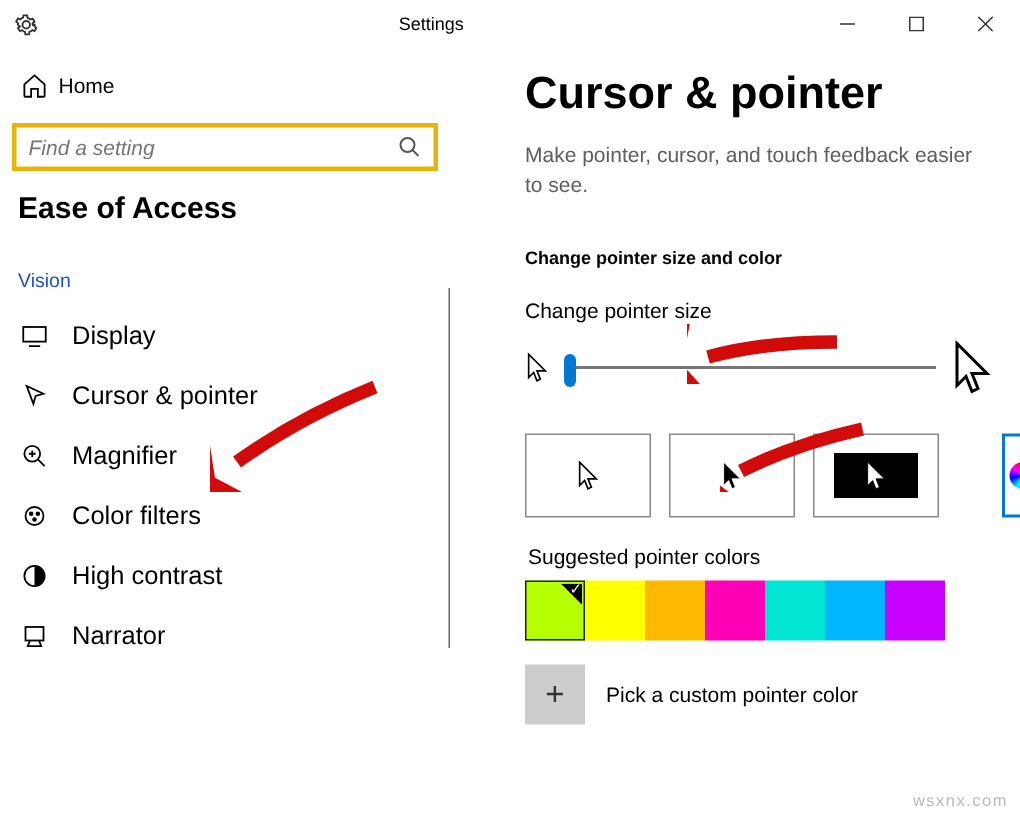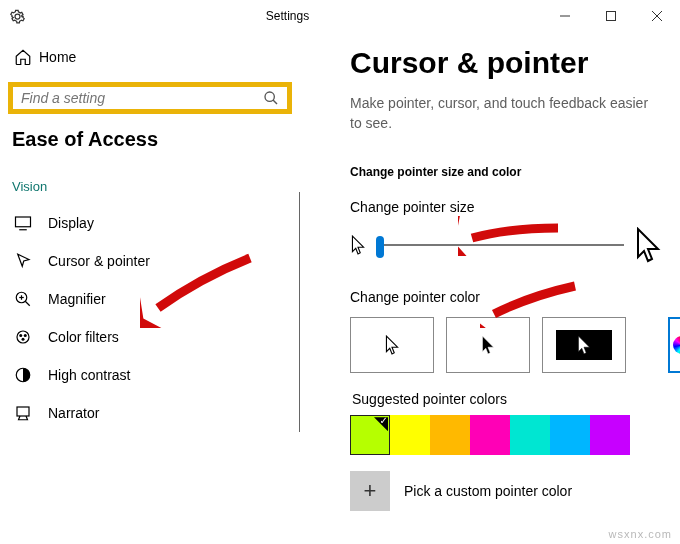--- a/index.html
+++ b/index.html
@@ -4,25 +4,25 @@
 <style>
 * { box-sizing: border-box; margin: 0; padding: 0; }
 body { font-family: 'Segoe UI', Tahoma, sans-serif; background: #fff; width: 680px; height: 544px; overflow: hidden; font-size: 14px; color: #000; }
 .titlebar { display: flex; align-items: center; height: 32px; padding-left: 10px; }
 .titlebar .gear { margin-right: 8px; }
 .titlebar .caption { flex: 1; font-size: 12px; text-align: center; }
 .titlebar .winbtn { width: 46px; height: 32px; display: flex; align-items: center; justify-content: center; }
 .app { display: flex; height: calc(544px - 32px); }
 .side { width: 300px; padding: 8px 8px 0 8px; position: relative; }
 .nav-home { display: flex; align-items: center; gap: 7px; padding: 8px 4px 8px 6px; margin-bottom: 8px; }
-.search { display: flex; align-items: center; border: 5px solid #eab308; height: 32px; padding: 0 8px; margin-bottom: 14px; }
+.search { display: flex; align-items: center; border: 3px solid #eab308; height: 32px; padding: 0 8px; margin-bottom: 14px; }
 .search input { flex: 1; border: none; outline: none; font-size: 14px; font-style: italic; color: #666; background: transparent; }
 .section-hdr { font-weight: 600; font-size: 20px; margin: 4px 0 28px 4px; }
-.group-label { color: #0f766e; font-size: 13px; margin: 8px 0 10px 4px; }
-.nav-item { display: flex; align-items: center; gap: 16px; padding: 10px 4px 10px 6px; font-size: 14px; cursor: default; }
+.group-label { color: #1d4ed8; font-size: 13px; margin: 8px 0 10px 4px; }
+.nav-item { display: flex; align-items: center; gap: 16px; padding: 10px 4px 10px 6px; font-size: 17px; cursor: default; }
 .nav-item .ic { width: 18px; height: 18px; display: flex; align-items: center; justify-content: center; }
 .divider { position: absolute; right: 0; top: 160px; width: 1px; height: 240px; background: #666; }
 .main { flex: 1; padding: 14px 18px 0 50px; position: relative; overflow: hidden; }
 h1.page-title { font-weight: 600; font-size: 30px; margin-bottom: 14px; }
 .desc { color: #5e5e5e; font-size: 14px; margin-bottom: 32px; line-height: 1.4; }
 h2.subhdr { font-weight: 600; font-size: 12px; margin-bottom: 20px; }
 .field-label { font-size: 14px; margin-bottom: 12px; }
 .slider-row { display: flex; align-items: center; gap: 10px; margin-bottom: 26px; }
 .cursor-small { width: 16px; height: 20px; }
 .cursor-big { width: 28px; height: 36px; }
@@ -177,21 +177,20 @@
         <div class="track"></div>
         <div class="thumb"></div>
       </div>
       <span>
         <svg class="cursor-big" viewBox="0 0 12 18">
             <path d="M1 1l0 14 3-3 2 5 2-1-2-5 5 0z" fill="#fff" stroke="#000" stroke-width="1"></path>
           </svg>
       </span>
     </div>
 
-    <div class="field-label">Change pointer color</div>
     <div class="opts-wrap">
       <div class="color-opts">
         <div class="color-opt">
           <div class="bg">
               <svg width="14" height="20" viewBox="0 0 12 18">
                 <path d="M1 1l0 14 3-3 2 5 2-1-2-5 5 0z" fill="#fff" stroke="#000" stroke-width="1"></path>
               </svg>
             </div>
         </div>
         <div class="color-opt">

